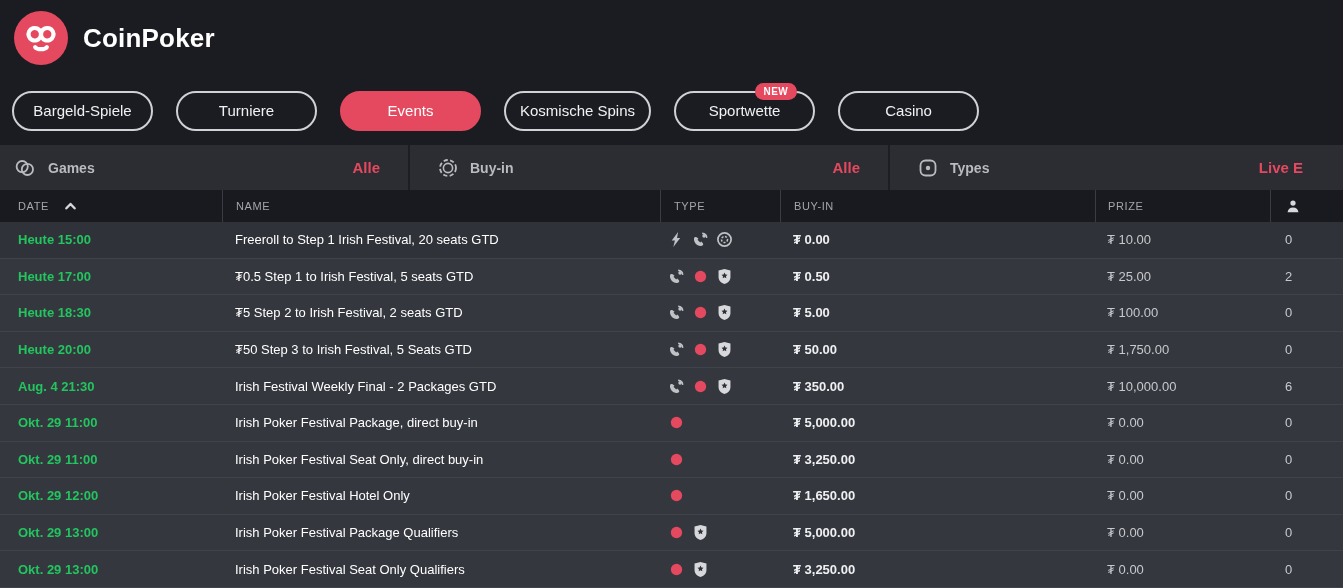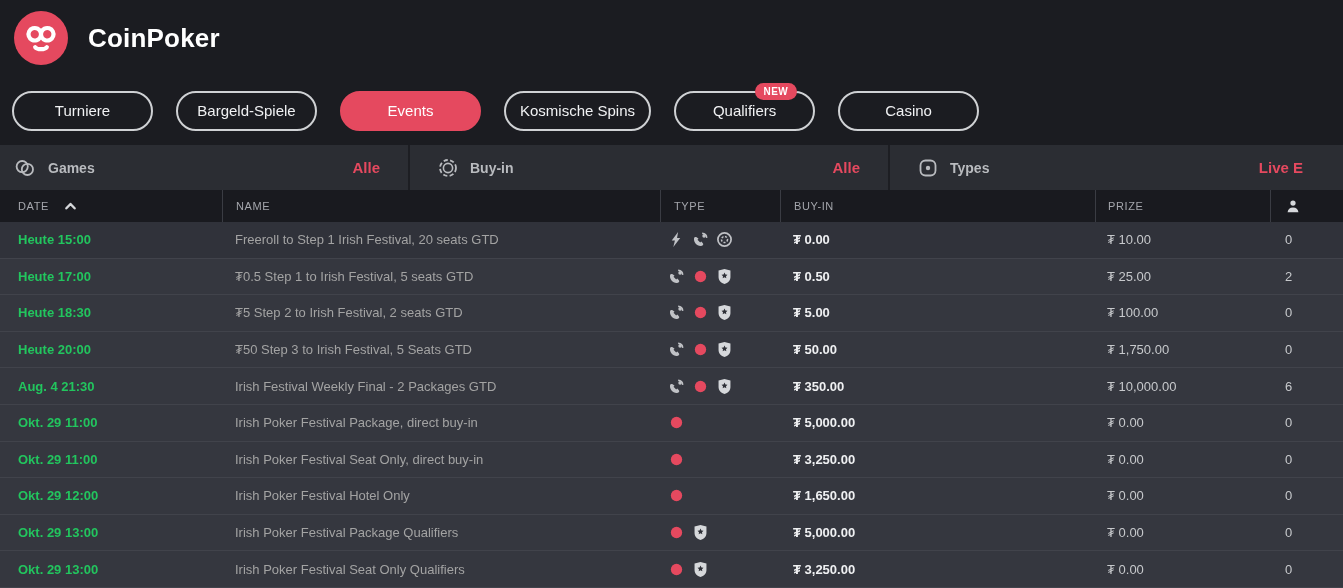--- a/index.html
+++ b/index.html
@@ -6,21 +6,21 @@
     --accent:#e5495f; --page_bg:#17181c; --bar_bg:#1b1c21; --filter_bg:#2b2d33;
     --row_bg:#35373f; --row_alt_bg:#30323a; --header_bg:#191a1f;
   }
   *{box-sizing:border-box;margin:0;padding:0}
   body{font-family:"Liberation Sans","DejaVu Sans",sans-serif;background:#000;}
   .app{width:1343px;height:588px;overflow:hidden;background:var(--page_bg);position:relative}
 
   
   .topbar{height:76px;background:var(--bar_bg);display:flex;align-items:center;padding-left:14px}
   .logo{width:54px;height:54px;border-radius:50%;background:var(--accent);display:flex;align-items:center;justify-content:center;flex:none}
-  .brand{color:#fff;font-size:26px;font-weight:800;margin-left:20px;letter-spacing:.2px}
+  .brand{color:#fff;font-size:26px;font-weight:800;margin-left:15px;letter-spacing:.2px}
 
   
   .tab-bar{height:69px;background:var(--bar_bg);display:flex;align-items:center;gap:23px;padding:0 12px}
   .tab{position:relative;height:40px;min-width:141px;padding:0 14px;border:2px solid #cfd1d4;border-radius:21px;
        background:transparent;color:#f0f1f3;font-size:15px;display:flex;align-items:center;justify-content:center;
        font-family:inherit;cursor:pointer}
   .tab.active{background:var(--accent);border-color:var(--accent);color:#fff}
   .tab-badge{position:absolute;top:-10px;right:16px;background:var(--accent);color:#fff;font-size:10px;font-weight:700;
              padding:3px 9px;border-radius:9px;letter-spacing:.4px}
 
@@ -45,21 +45,21 @@
   .th.c-players{padding-left:15px}
   .th + .th{border-left:1px solid #3a3c43}
   .sort-icon,.players-hicon{display:inline-flex;color:#d6d8db}
 
   .tbody{background:var(--page_bg)}
   .row{height:36.6px;display:grid;grid-template-columns:222px 438px 120px 315px 175px 73px;align-items:center;
        background:var(--row_bg);border-bottom:1px solid #41434b;font-size:13px;cursor:pointer}
   .row:first-child{background:var(--row_alt_bg)}
   .cell{padding-left:13px;overflow:hidden;white-space:nowrap}
   .cell.date{padding-left:18px;font-weight:700;color:#22c55e}
-  .cell.name{color:#a3a3a3}
+  .cell.name{color:#ffffff}
   .cell.type{padding-left:8px;display:flex;align-items:center;gap:7px}
   .cell.buyin{font-weight:700;color:#eff0f2}
   .cell.prize{padding-left:12px;color:#c7c9cc}
   .cell.players{padding-left:15px;color:#c7c9cc}
   .ticon{display:inline-flex;width:17px;height:17px;color:#c0c2c6}
   .ticon.live-dot{color:var(--accent)}
   .ticon.shield-star{color:#d6d8db}
   .ticon svg,.filter-icon svg,.sort-icon svg,.players-hicon svg{width:100%;height:100%}
 </style>
 </head>
@@ -73,37 +73,37 @@
         <rect x="9" y="12" width="15" height="15" rx="7.5" transform="rotate(-18 16.5 19.5)"></rect>
         <rect x="24" y="12" width="15" height="15" rx="7.5" transform="rotate(18 31.5 19.5)"></rect>
         <path d="M17 35c2.5 3.2 11.5 3.2 14 0"></path>
       </svg>
     </div>
     <div class="brand">CoinPoker</div>
   </div>
 
   <div class="tab-bar">
       <button class="tab">
+      <span class="tab-label">Bargeld-Spiele</span>
+
+    </button>
+      <button class="tab">
       <span class="tab-label">Turniere</span>
-
-    </button>
-      <button class="tab">
-      <span class="tab-label">Bargeld-Spiele</span>
 
     </button>
       <button class="tab active">
       <span class="tab-label">Events</span>
 
     </button>
       <button class="tab">
       <span class="tab-label">Kosmische Spins</span>
 
     </button>
       <button class="tab">
-      <span class="tab-label">Qualifiers</span>
+      <span class="tab-label">Sportwette</span>
       <span class="tab-badge">NEW</span>
     </button>
       <button class="tab">
       <span class="tab-label">Casino</span>
 
     </button>
     </div>
 
   <div class="filter-bar">
     <div class="filter games">

